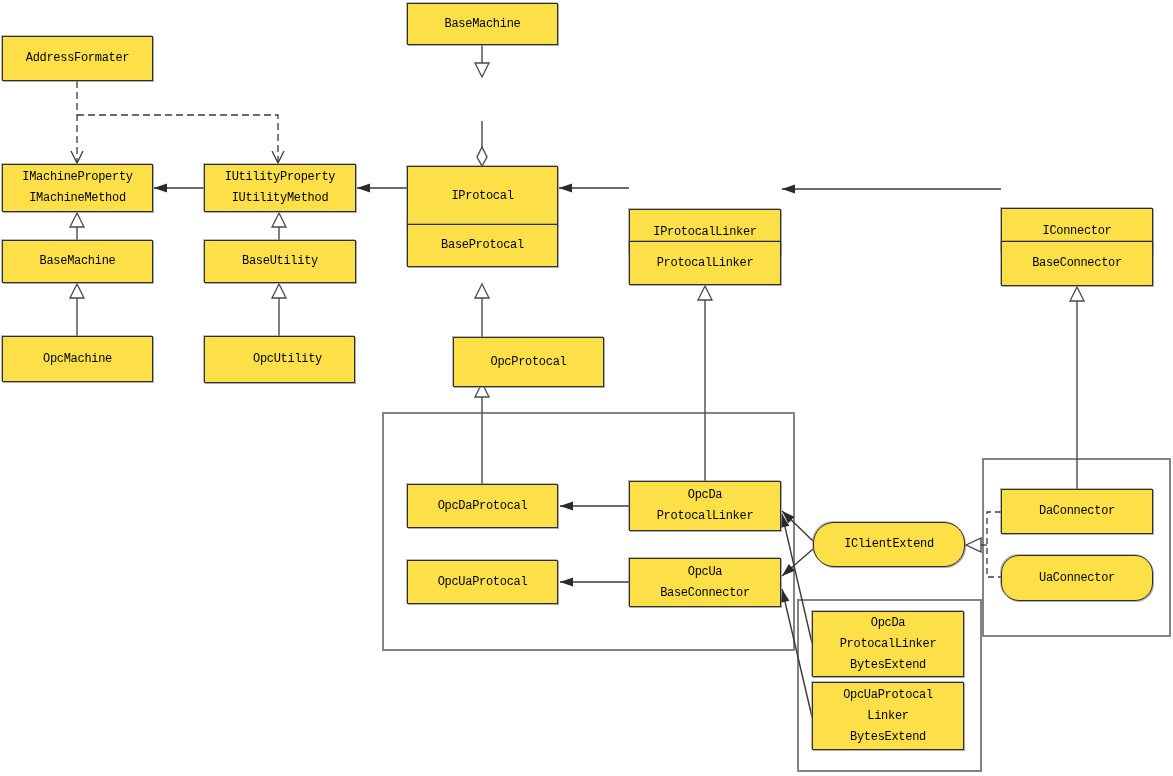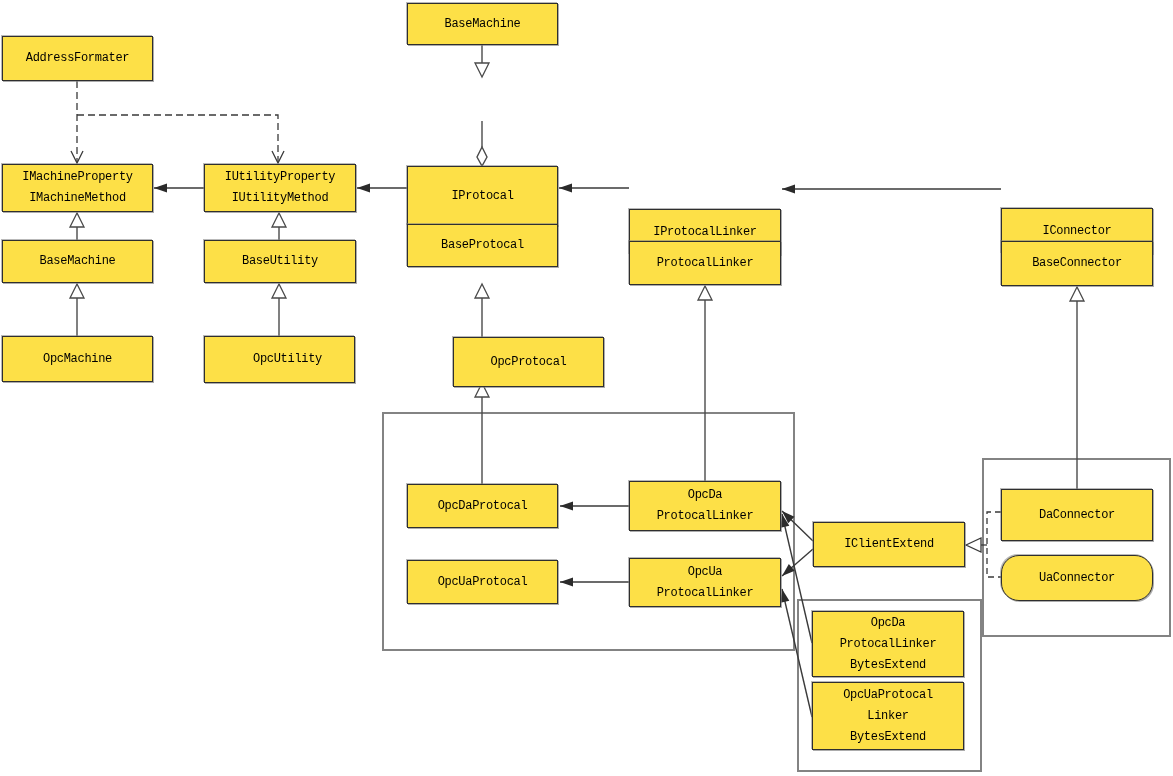--- a/index.html
+++ b/index.html
@@ -131,23 +131,23 @@
   <div class="node" style="left:629px;top:241px;width:152px;height:44px;">ProtocalLinker</div>
   <div class="node" style="left:1001px;top:241px;width:152px;height:45px;">BaseConnector</div>
   <div class="node" style="left:2px;top:336px;width:151px;height:46px;">OpcMachine</div>
   <div class="node" style="left:204px;top:336px;width:151px;height:47px;padding-left:16px;">OpcUtility</div>
   <div class="node" style="left:407px;top:337px;width:151px;height:50px;margin-left:46px;">OpcProtocal</div>
   <div class="node" style="left:407px;top:484px;width:151px;height:44px;">OpcDaProtocal</div>
   <div class="node" style="left:629px;top:481px;width:152px;height:50px;">OpcDa
 ProtocalLinker</div>
   <div class="node" style="left:407px;top:560px;width:151px;height:44px;">OpcUaProtocal</div>
   <div class="node" style="left:629px;top:558px;width:152px;height:49px;">OpcUa
-ProtocalLinker</div>
-  <div class="node" style="left:813px;top:522px;width:152px;height:45px;">IClientExtend</div>
-  <div class="node" style="left:1001px;top:489px;width:152px;height:52px;">DaConnector</div>
+BaseConnector</div>
+  <div class="node" style="left:813px;top:522px;width:152px;height:45px;border-radius:21px;">IClientExtend</div>
+  <div class="node" style="left:1001px;top:489px;width:152px;height:45px;">DaConnector</div>
   <div class="node" style="left:1001px;top:555px;width:152px;height:46px;border-radius:18px;">UaConnector</div>
   <div class="node" style="left:812px;top:611px;width:152px;height:66px;">OpcDa
 ProtocalLinker
 BytesExtend</div>
   <div class="node" style="left:812px;top:682px;width:152px;height:68px;">OpcUaProtocal
 Linker
 BytesExtend</div>
 
 </div>
 

